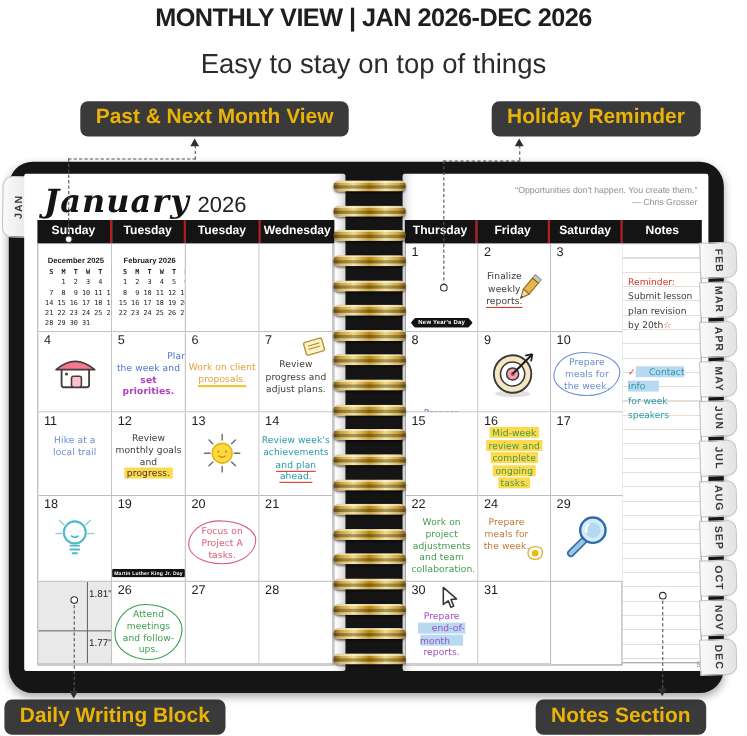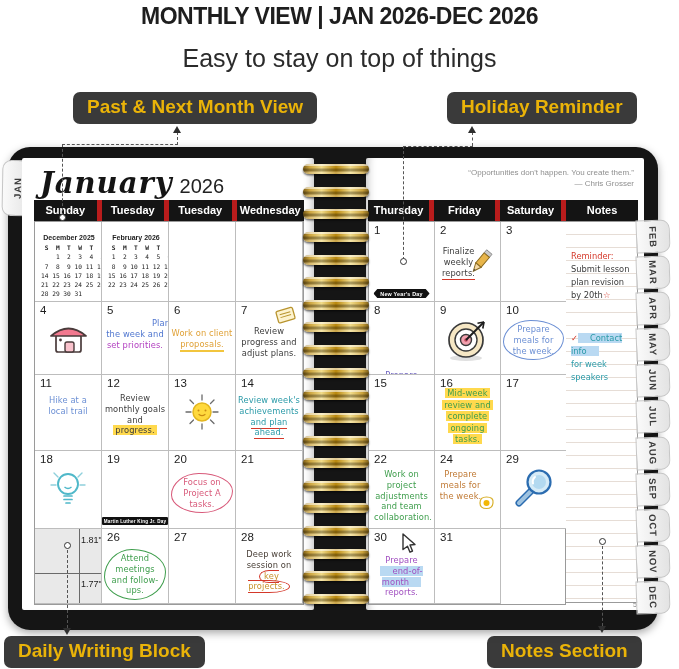--- a/index.html
+++ b/index.html
@@ -62,36 +62,36 @@
   
   .month-line { position:absolute; top:8px; left:18px; white-space:nowrap; }
   .month-script { font-family:"DejaVu Serif",serif; font-style:italic; font-weight:700;
                   font-size:29px; color:#141414; letter-spacing:1px; }
   .month-year { font-size:20px; color:#222; margin-left:7px; font-weight:400; }
 
   .dayhdr { position:absolute; top:42px; height:21px; display:grid; }
   .dayhdr.l { left:12px; width:270px; grid-template-columns:repeat(4,1fr); }
   .dayhdr.r { left:2px;  width:270px; grid-template-columns:66px 66px 66px 72px; }
   .dh { background:#141414; color:#fff; font-weight:700; font-size:11px; text-align:center;
-        line-height:21px; border-right:5px solid #b91c1c; }
+        line-height:21px; border-right:2px solid #b91c1c; }
   .dh:last-child { border-right:none; }
 
   .grid { position:absolute; top:63px; display:grid; border:1px solid #9a9a9a; }
   .grid.l { left:12px; width:270px; grid-template-columns:repeat(4,1fr);
             grid-template-rows:80px 73px 76px 78px 75px; }
   .grid.r { left:2px; width:198px; grid-template-columns:repeat(3,66px);
             grid-template-rows:80px 73px 76px 78px 75px; }
   .cell { position:relative; border-right:1px solid #bdbdbd; border-bottom:1px solid #bdbdbd;
           overflow:hidden; background:#fff; }
   .daynum { position:absolute; top:2px; left:5px; font-size:11.5px; color:#1d1d1d; }
 
   .note { position:absolute; left:2px; right:2px; top:16px; text-align:center;
           font-family:"DejaVu Sans",sans-serif; font-size:8.3px; line-height:1.3;
           letter-spacing:.1px; }
-  .blue{color:#4f76cf;margin-left:48px;} .blue2{color:#6b8fd4;} .violet{color:#6b5fc0;} .magenta{color:#b23fc0;}
+  .blue{color:#4f76cf;margin-left:48px;} .blue2{color:#6b8fd4;} .violet{color:#6b5fc0;} .magenta{color:#b23fc0;font-weight:bold;}
   .purple{color:#a14fc0;} .orange{color:#e0a238;} .rust{color:#c07a35;} .teal{color:#2a9aa8;}
   .green{color:#3f9e4d;} .pink{color:#d85a7a;} .dark{color:#3c3c3c;} .red{color:#d4382a;}
   .brown{color:#4a4038;} .gold{color:#c8922a;}
   .hl-y{background:#ffd94d; padding:0 2px;}
   .hl-b{background:#b9d9f2; padding:0 12px;}
   .u-red{border-bottom:1.5px solid #d4382a; padding-bottom:1px;}
   .u-yel{border-bottom:2px solid #f2c53d; padding-bottom:1px;}
   .oval{border:1.3px solid #d4382a; border-radius:50%; padding:0 4px 1px;}
   .cloud{display:inline-block; border:1.4px solid currentColor; padding:3px 6px;
          border-radius:45% 55% 50% 50% / 55% 45% 55% 45%;}
@@ -311,24 +311,20 @@
         <span class="daynum">26</span>
         <div class="note" style="top:20px;">
           <span class="cloud green">Attend meetings and follow-ups.</span>
         </div>
       </div>
       <div class="cell">
         <span class="daynum">27</span>
       </div>
       <div class="cell">
         <span class="daynum">28</span>
-        <div class="note brown" style="top:20px;">
-          <span>Deep work session on</span><br>
-          <span class="gold oval">key projects.</span>
-        </div>
       </div>
     </div>
   </div>
 
   <div class="page right">
     <div class="quote">
       <div>“Opportunities don't happen. You create them.”</div>
       <div>— Chris Grosser</div>
     </div>
     <div class="dayhdr r">

